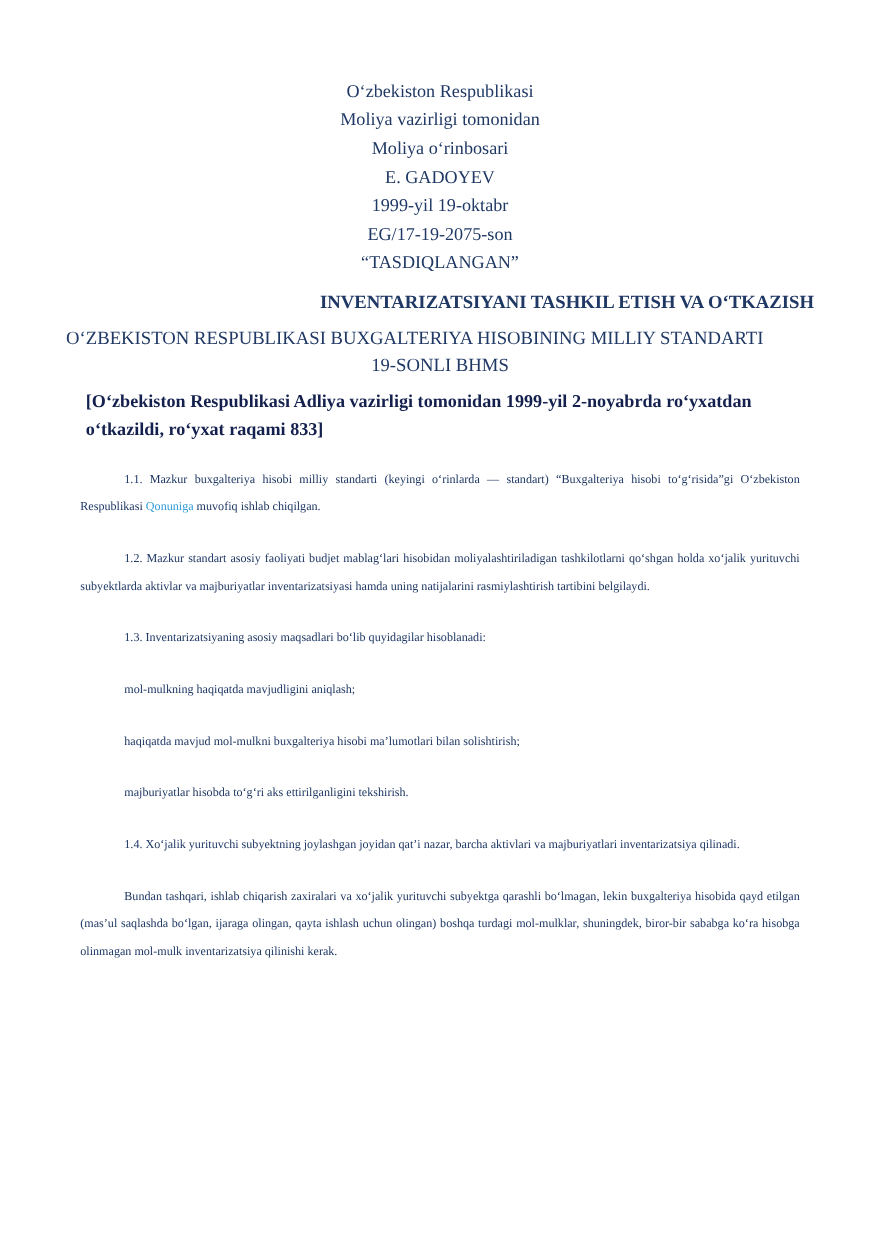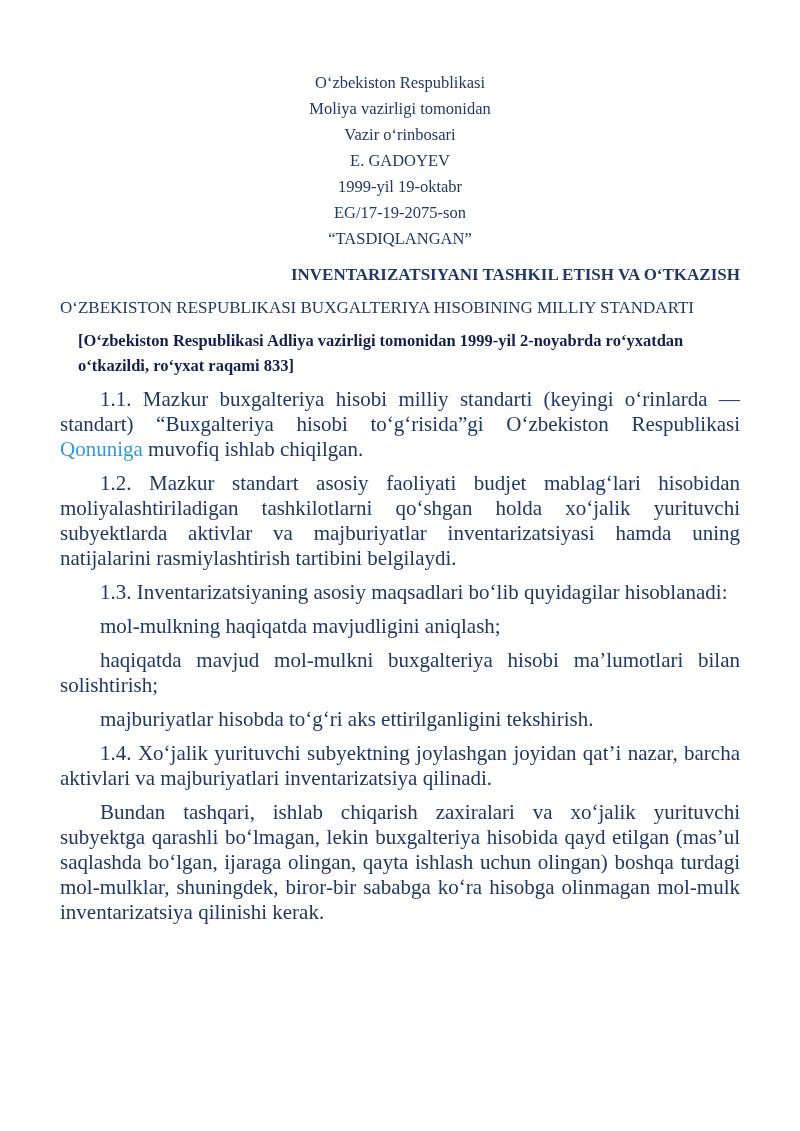--- a/index.html
+++ b/index.html
@@ -60,52 +60,53 @@
   }
   .section-head {
     text-align: center;
     font-weight: bold;
     font-size: 17.5px;
     color: #c00000;
     margin-top: 12px;
     margin-bottom: 4px;
   }
   p.body-text {
-    font-size: 21px;
+    font-size: 11px;
     line-height: 25px;
     color: #1f3864;
     text-align: justify;
     text-justify: inter-word;
-    margin: 0;
+    margin: 13px;
     padding-top: 9px;
     text-indent: 40px;
   }
   .link {
     color: #2e9bd6;
   }
 </style>
 </head>
 <body>
 
 <div class="page">
 
   <div class="header-block">
     <div class="header-line">O‘zbekiston Respublikasi</div>
     <div class="header-line">Moliya vazirligi tomonidan</div>
-    <div class="header-line">Vazir o‘rinbosari</div>
+    <div class="header-line">Moliya o‘rinbosari</div>
     <div class="header-line">E. GADOYEV</div>
     <div class="header-line">1999-yil 19-oktabr</div>
     <div class="header-line">EG/17-19-2075-son</div>
     <div class="header-line">“TASDIQLANGAN”</div>
   </div>
 
   <div class="title-bold">INVENTARIZATSIYANI TASHKIL ETISH VA O‘TKAZISH</div>
 
   <div class="subtitle">O‘ZBEKISTON RESPUBLIKASI BUXGALTERIYA HISOBINING MILLIY STANDARTI</div>
 
+  <div class="standard-no">19-SONLI BHMS</div>
 
   <div class="registration">[O‘zbekiston Respublikasi Adliya vazirligi tomonidan 1999-yil 2-noyabrda ro‘yxatdan o‘tkazildi, ro‘yxat raqami 833]</div>
 
 
   <p class="body-text"><span>1.1. Mazkur buxgalteriya hisobi milliy standarti (keyingi o‘rinlarda — standart) “Buxgalteriya hisobi to‘g‘risida”gi O‘zbekiston Respublikasi </span><span class="link">Qonuniga</span><span> muvofiq ishlab chiqilgan.</span></p>
 
   <p class="body-text">1.2. Mazkur standart asosiy faoliyati budjet mablag‘lari hisobidan moliyalashtiriladigan tashkilotlarni qo‘shgan holda xo‘jalik yurituvchi subyektlarda aktivlar va majburiyatlar inventarizatsiyasi hamda uning natijalarini rasmiylashtirish tartibini belgilaydi.</p>
 
   <p class="body-text">1.3. Inventarizatsiyaning asosiy maqsadlari bo‘lib quyidagilar hisoblanadi:</p>
 

